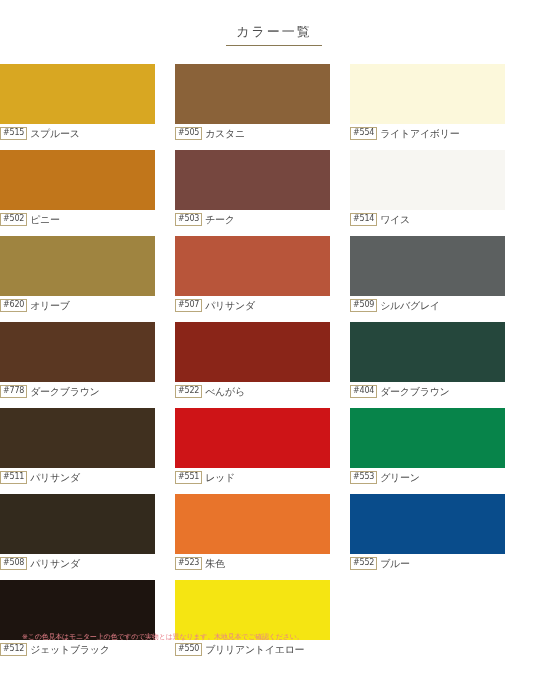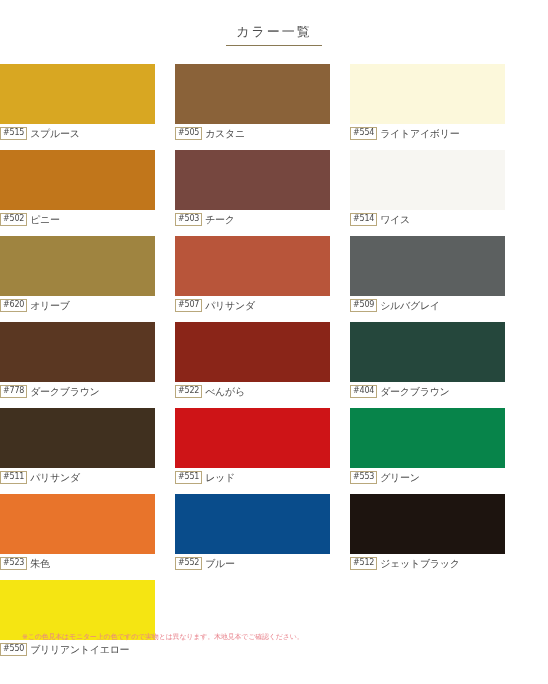--- a/index.html
+++ b/index.html
@@ -196,20 +196,27 @@
         </div>
       </div>
       <div class="cell">
         <div class="swatch" style="background-color: rgb(7, 132, 74);"></div>
         <div class="cap">
           <span class="code">#553</span>
           <span class="cname">グリーン</span>
         </div>
       </div>
       <div class="cell">
+        <div class="swatch" style="background-color: rgb(51, 42, 29);"></div>
+        <div class="cap">
+          <span class="code">#508</span>
+          <span class="cname">パリサンダ</span>
+        </div>
+      </div>
+      <div class="cell">
         <div class="swatch" style="background-color: rgb(232, 116, 43);"></div>
         <div class="cap">
           <span class="code">#523</span>
           <span class="cname">朱色</span>
         </div>
       </div>
       <div class="cell">
         <div class="swatch" style="background-color: rgb(9, 76, 139);"></div>
         <div class="cap">
           <span class="code">#552</span>

